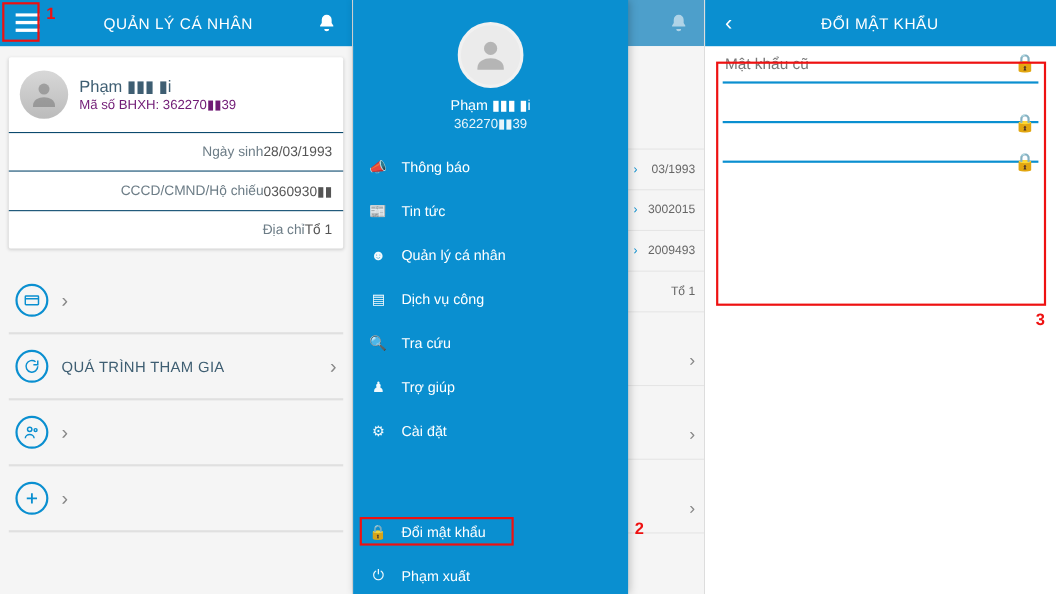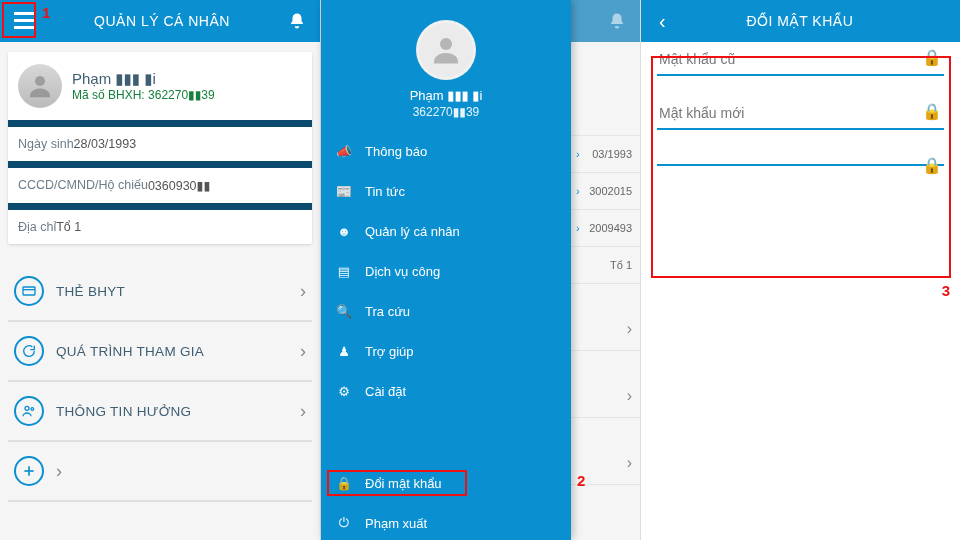--- a/index.html
+++ b/index.html
@@ -15,22 +15,22 @@
   .hamburger { padding: 4px; }
   .bell { padding: 4px; }
   .back { padding: 4px 8px; }
 
   
   .card { margin: 10px 8px; background: #fff; box-shadow: 0 1px 3px rgba(0,0,0,0.15); border-radius: 2px; }
   .card-head { display: flex; align-items: center; padding: 12px 10px; gap: 10px; }
   .avatar-sm { width: 44px; height: 44px; border-radius: 50%; background: linear-gradient(#d8d8d8,#bbb); display:flex;align-items:center;justify-content:center; }
   .avatar-sm svg { width:30px;height:30px;opacity:.45; }
   .card-head .name { color: #3e5e72; font-size: 15px; }
-  .card-head .sub { color: #15803d; font-size: 12px; margin-top: 0; }
-  .row { display: flex; justify-content: flex-start; padding: 10px 10px; border-top: 7px solid #0c4a6e; font-size: 12.5px; color: #555; }
+  .card-head .sub { color: #701a75; font-size: 12px; margin-top: 0; }
+  .row { display: flex; justify-content: flex-end; padding: 10px 10px; border-top: 1px solid #0c4a6e; font-size: 12.5px; color: #555; }
   .row .k { color: #6d7d87; }
   .row .v { color: #555; }
 
   .menu1 { margin: 18px 8px 0 8px; }
   .menu1-item { display: flex; align-items: center; gap: 12px; padding: 14px 6px; border-bottom: 2px solid #e0e0e0; cursor: pointer; }
   .menu1-item .circ { width: 30px; height: 30px; border: 2px solid #0a8fd0; border-radius: 50%; display:flex;align-items:center;justify-content:center; color:#0a8fd0; }
   .menu1-item .lab { flex:1; color:#3e5e72; font-size: 13.5px; letter-spacing: .3px; }
   .chev { color:#888; font-size:18px; }
 
   
@@ -110,42 +110,40 @@
   </div>
 
   <div class="menu1">
     <div class="menu1-item">
       <span class="circ">
           <svg width="16" height="16" viewBox="0 0 24 24" fill="none" stroke="#0a8fd0" stroke-width="2">
             <rect x="3" y="6" width="18" height="12" rx="1"></rect>
             <line x1="3" y1="10" x2="21" y2="10"></line>
           </svg>
         </span>
-      <span class="lab">THẺ BHYT</span>
       <span class="chev">›</span>
     </div>
     <div class="menu1-item">
       <span class="circ">
           <svg width="16" height="16" viewBox="0 0 24 24" fill="none" stroke="#0a8fd0" stroke-width="2">
             <path d="M20 12a8 8 0 1 1-3-6.2"></path>
             <polyline points="20 4 20 10 14 10"></polyline>
           </svg>
         </span>
       <span class="lab">QUÁ TRÌNH THAM GIA</span>
       <span class="chev">›</span>
     </div>
     <div class="menu1-item">
       <span class="circ">
           <svg width="16" height="16" viewBox="0 0 24 24" fill="none" stroke="#0a8fd0" stroke-width="2">
             <circle cx="9" cy="8" r="3"></circle>
             <path d="M3 20c0-3 3-5 6-5s6 2 6 5"></path>
             <circle cx="17" cy="9" r="2"></circle>
           </svg>
         </span>
-      <span class="lab">THÔNG TIN HƯỞNG</span>
       <span class="chev">›</span>
     </div>
     <div class="menu1-item">
       <span class="circ">
           <svg width="16" height="16" viewBox="0 0 24 24" fill="none" stroke="#0a8fd0" stroke-width="2.5">
             <line x1="12" y1="5" x2="12" y2="19"></line>
             <line x1="5" y1="12" x2="19" y2="12"></line>
           </svg>
         </span>
       <span class="chev">›</span>
@@ -256,21 +254,20 @@
     <div class="back">‹</div>
     <div class="header-title">ĐỔI MẬT KHẨU</div>
     <div style="width:24px;"></div>
   </div>
   <div class="s3body">
     <div class="field">
       <input type="text" placeholder="Mật khẩu cũ" style="">
       <span class="lock">🔒</span>
     </div>
     <div class="field">
-      <input type="text" placeholder="Mật khẩu mới" style="">
       <span class="lock">🔒</span>
     </div>
     <div class="field">
       <span class="lock">🔒</span>
     </div>
   </div>
   <div class="co" style="left:10px;top:56px;width:300px;height:222px;"></div>
   <span class="co-num" style="right:10px;top:282px;">3</span>
 </div>
 

